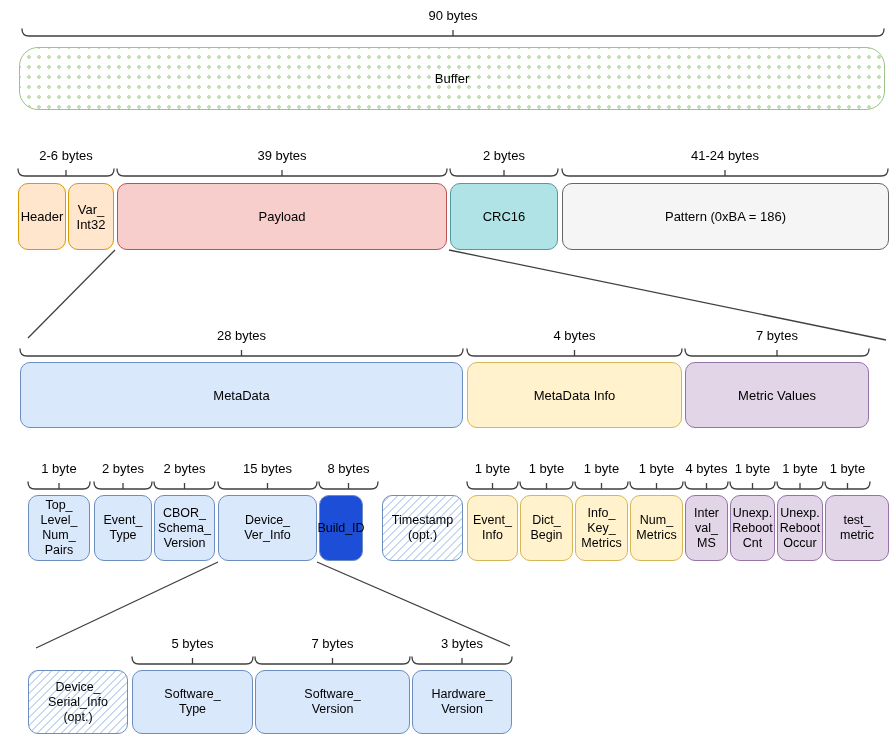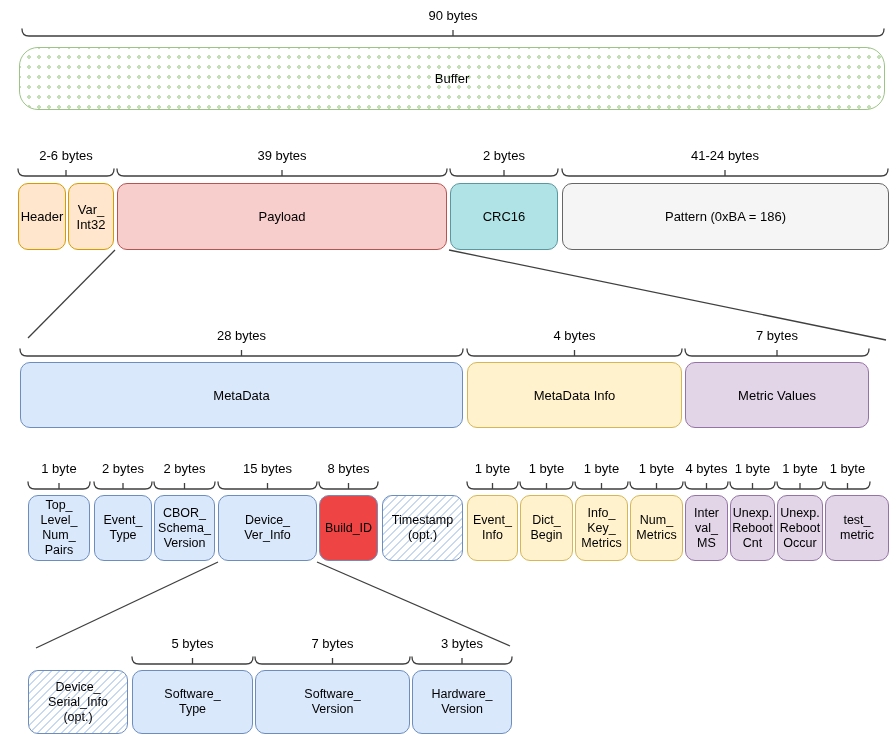--- a/index.html
+++ b/index.html
@@ -92,21 +92,21 @@
 Level_
 Num_
 Pairs</div>
     <div class="block" style="left: 94px; top: 495px; width: 58px; height: 66px; border-color: rgb(108, 142, 191); background-color: rgb(218, 232, 252);">Event_
 Type</div>
     <div class="block" style="left: 154px; top: 495px; width: 61px; height: 66px; border-color: rgb(108, 142, 191); background-color: rgb(218, 232, 252);">CBOR_
 Schema_
 Version</div>
     <div class="block" style="left: 218px; top: 495px; width: 99px; height: 66px; border-color: rgb(108, 142, 191); background-color: rgb(218, 232, 252);">Device_
 Ver_Info</div>
-    <div class="block" style="left: 319px; top: 495px; width: 59px; height: 66px; border-color: rgb(108, 142, 191); background-color: #ef4444;">Build_ID</div>
+    <div class="block" style="left: 319px; top: 495px; width: 44px; height: 66px; border-color: rgb(108, 142, 191); background-color: #1d4ed8;">Build_ID</div>
     <div class="block" style="left: 382px; top: 495px; width: 81px; height: 66px; border-color: rgb(108, 142, 191); background: repeating-linear-gradient(135deg, rgb(255, 255, 255) 0px, rgb(255, 255, 255) 4.2px, rgb(201, 217, 240) 4.2px, rgb(201, 217, 240) 5.6px);">Timestamp
 (opt.)</div>
     <div class="block" style="left: 467px; top: 495px; width: 51px; height: 66px; border-color: rgb(214, 182, 86); background-color: rgb(255, 242, 204);">Event_
 Info</div>
     <div class="block" style="left: 520px; top: 495px; width: 53px; height: 66px; border-color: rgb(214, 182, 86); background-color: rgb(255, 242, 204);">Dict_
 Begin</div>
     <div class="block" style="left: 575px; top: 495px; width: 53px; height: 66px; border-color: rgb(214, 182, 86); background-color: rgb(255, 242, 204);">Info_
 Key_
 Metrics</div>
     <div class="block" style="left: 630px; top: 495px; width: 53px; height: 66px; border-color: rgb(214, 182, 86); background-color: rgb(255, 242, 204);">Num_

